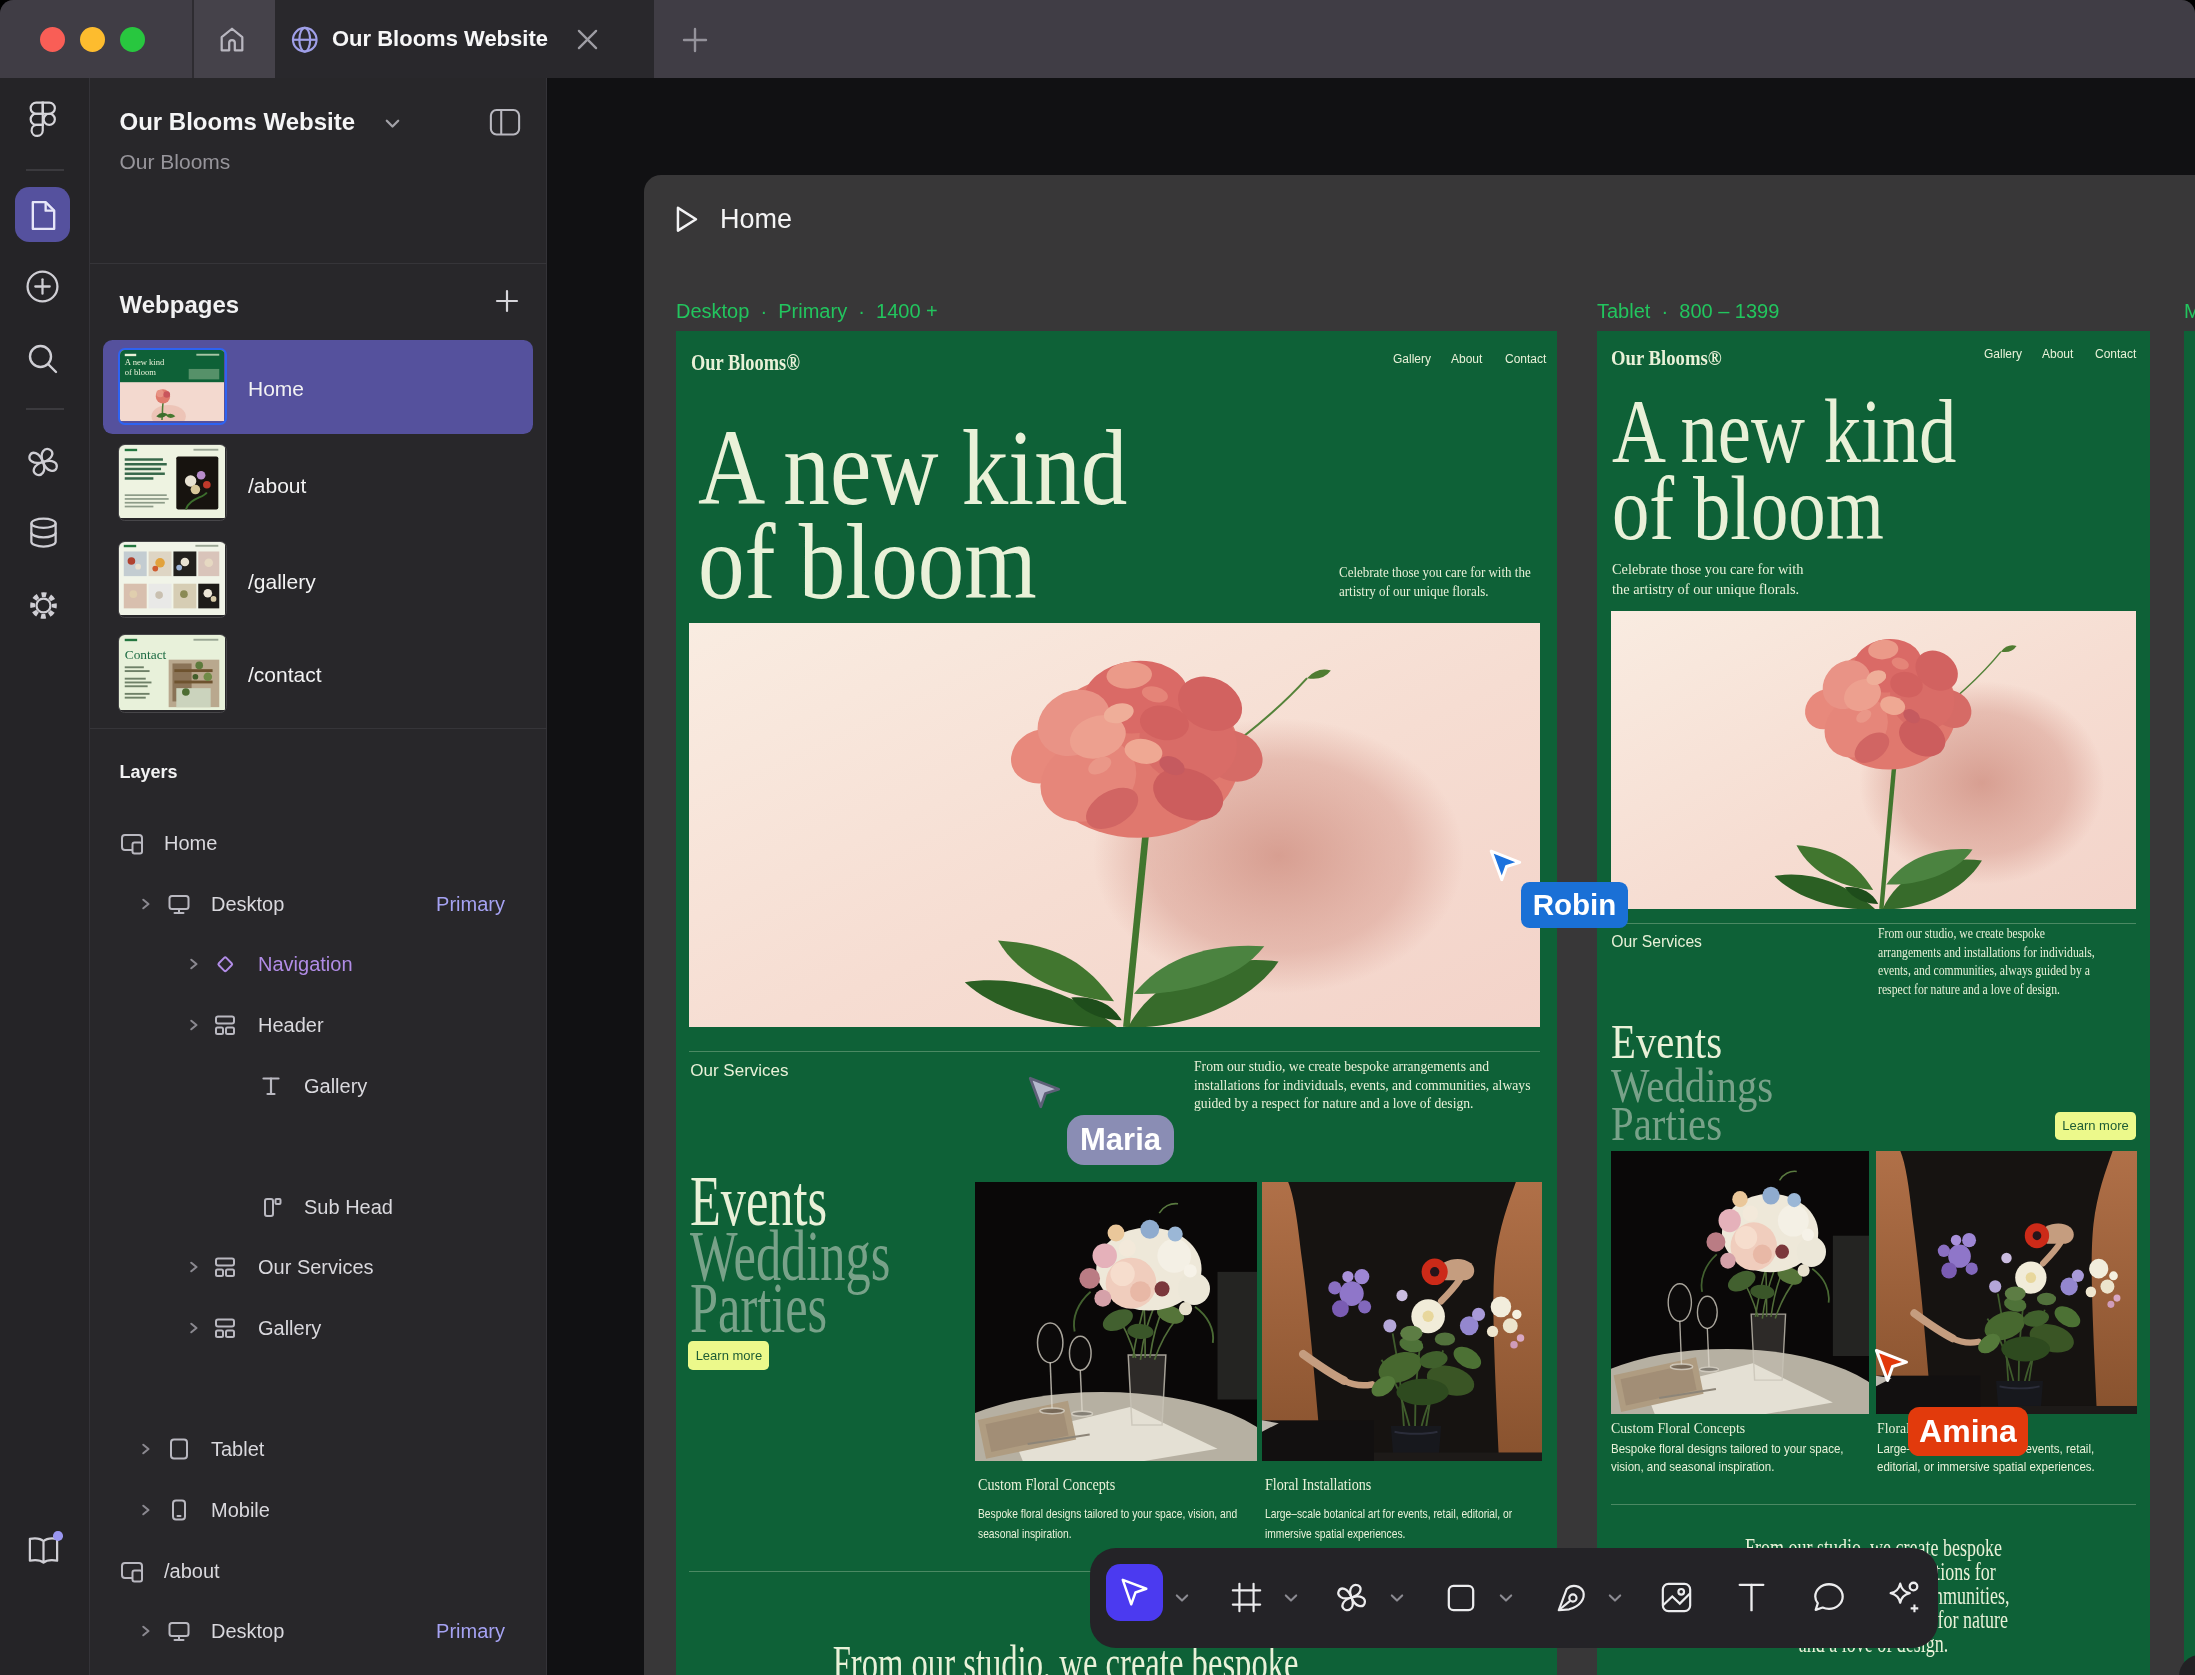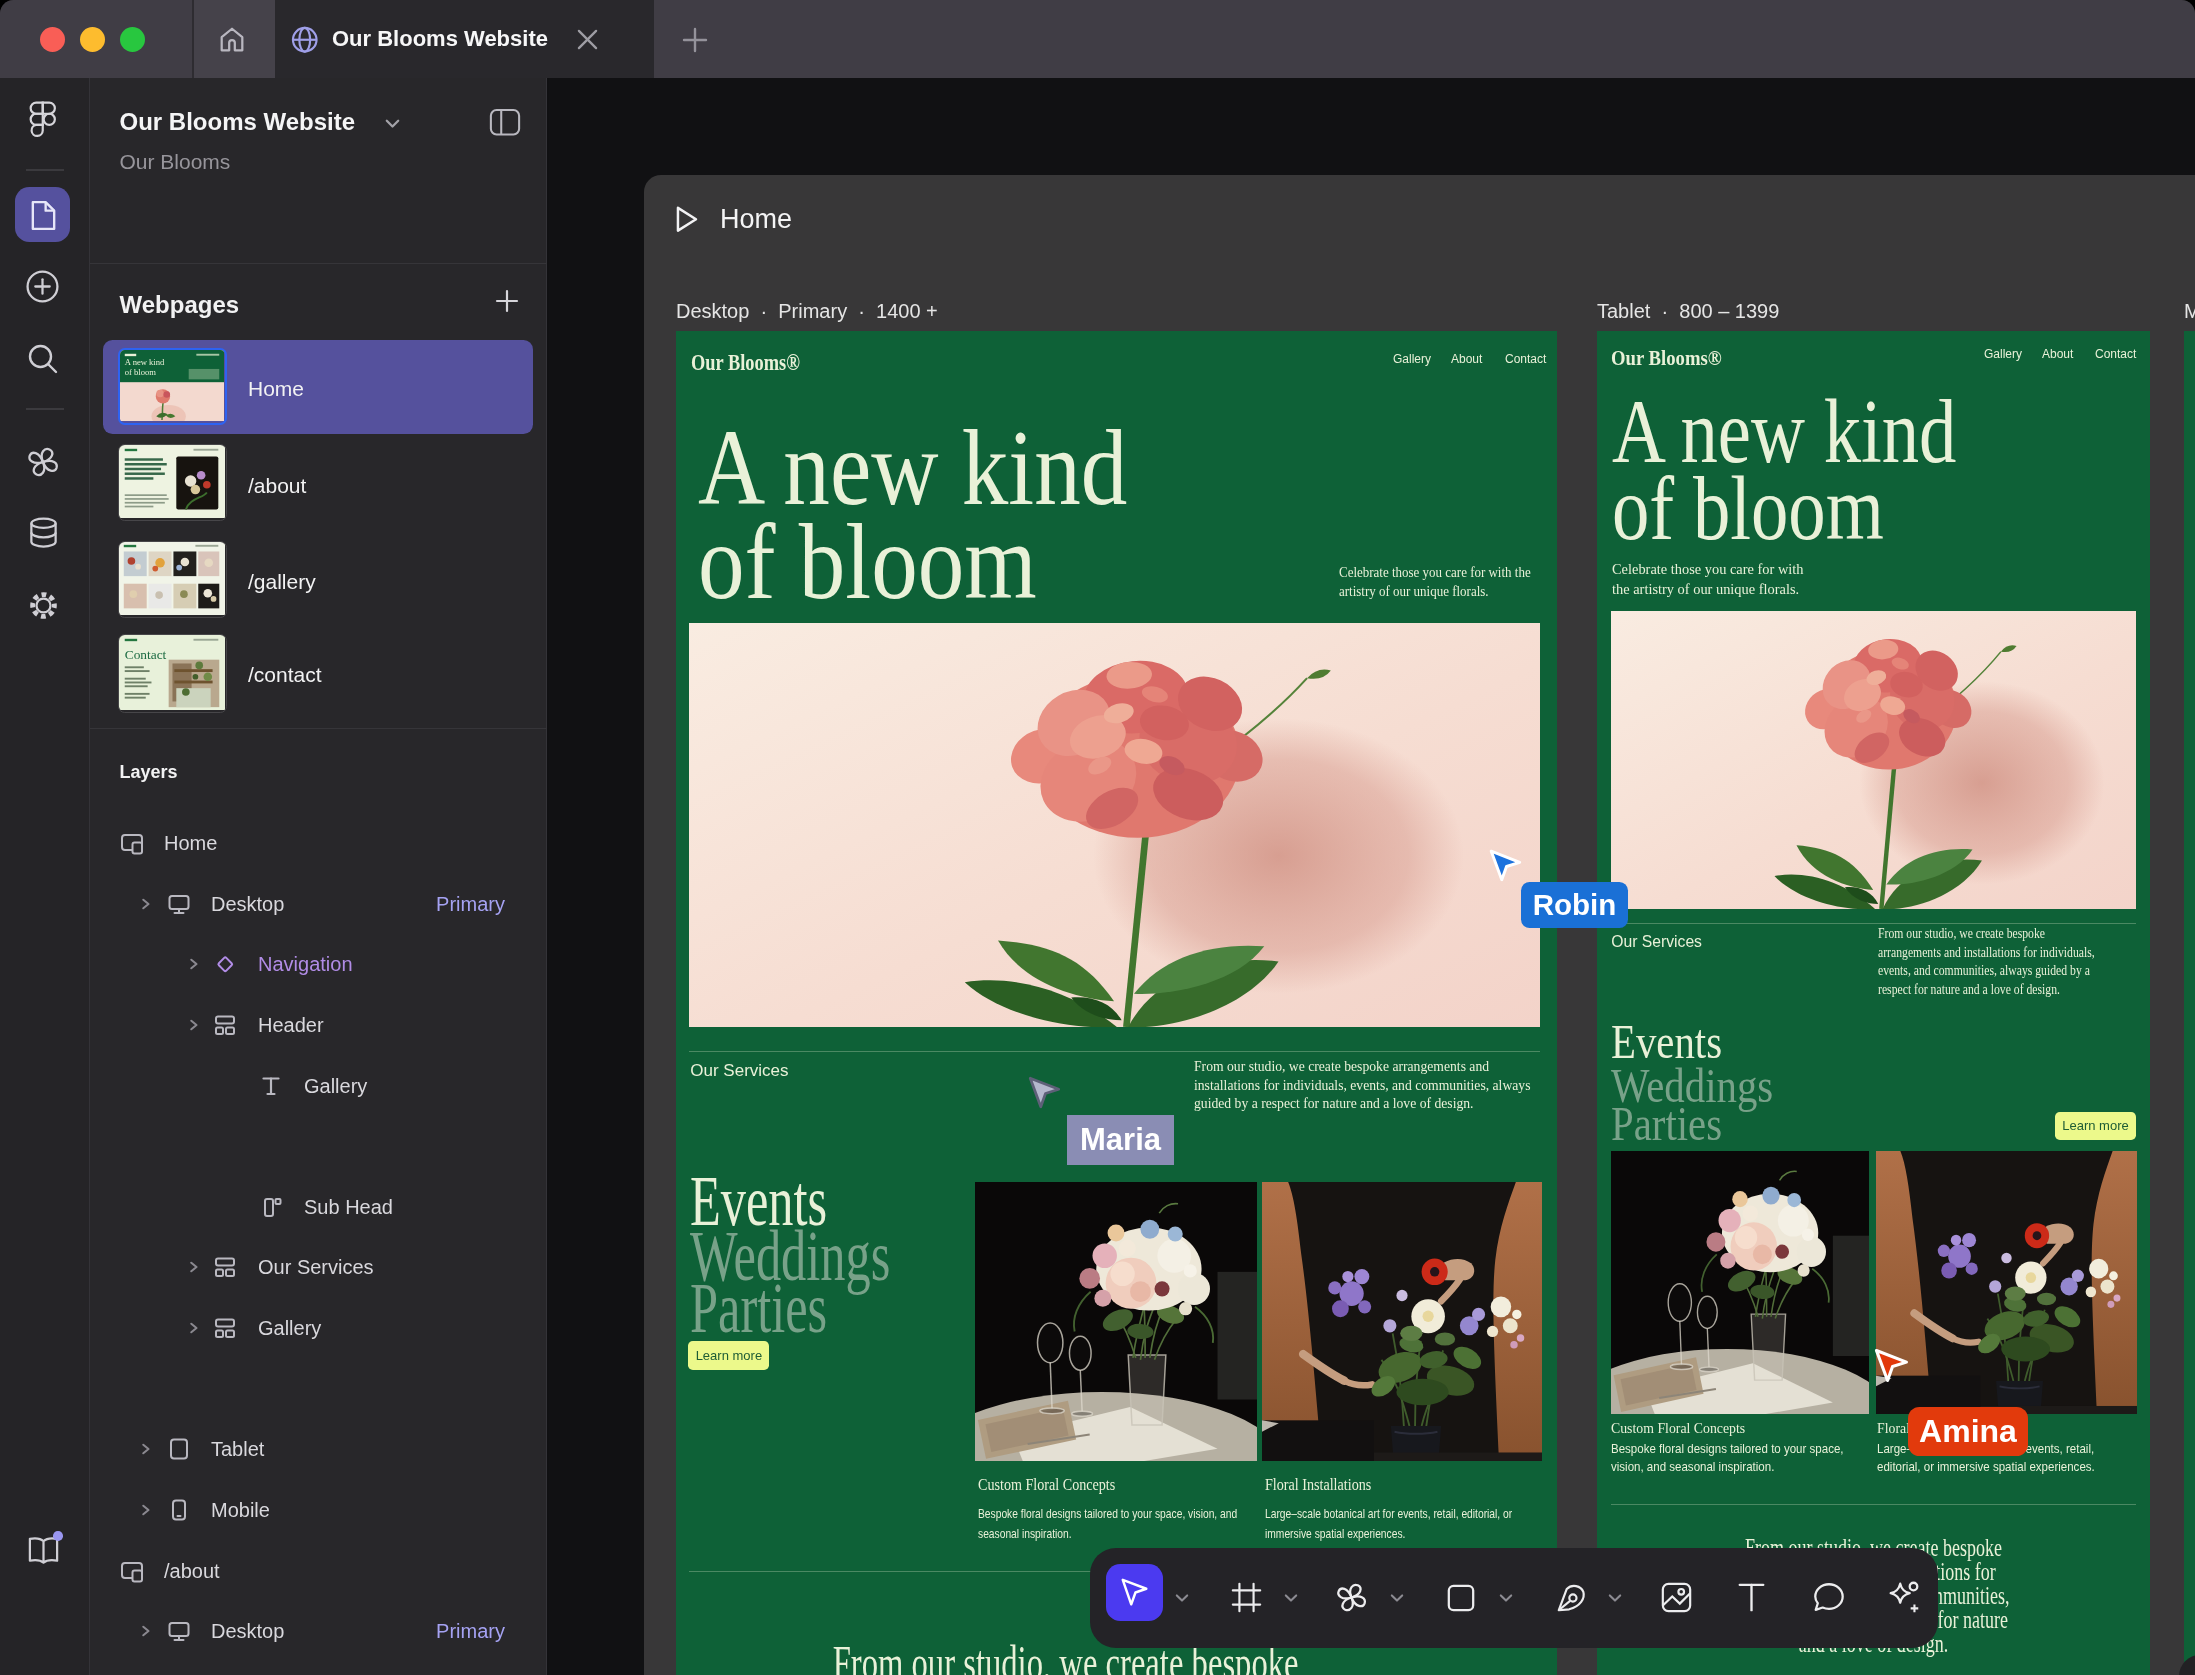--- a/index.html
+++ b/index.html
@@ -19,21 +19,21 @@
 .pdiv{position:absolute;left:0;width:457px;height:1px;background:#363539;}
 .rowlbl{font-size:21px;color:#f2f2f3;}
 .lay{position:absolute;left:0;width:457px;height:59px;}
 .lay .txt{position:absolute;top:50%;transform:translateY(-50%);font-size:20px;color:#d9d8dd;}
 .lay .ic{position:absolute;top:50%;transform:translateY(-50%);}
 .purp{color:#b18ce6 !important;}
 .prim{position:absolute;right:42px;top:50%;transform:translateY(-50%);font-size:20px;color:#a5a2f2;}
 
 #canvas{position:absolute;left:549px;top:78px;width:1646px;height:1598px;background:#111113;}
 #card{position:absolute;left:95px;top:97px;width:1551px;height:1501px;background:#383738;border-top-left-radius:17px;}
-.flabel{position:absolute;font-size:20px;color:#e5e5e5;white-space:nowrap;}
+.flabel{position:absolute;font-size:20px;color:#22c55e;white-space:nowrap;}
 .frame{position:absolute;top:156px;background:#0e6137;overflow:hidden;}
 .cream{color:#e9f1d8;}
 
 #toolbar{position:absolute;left:541px;top:1470px;width:848px;height:100px;background:#242327;border-radius:26px;}
 .chev{position:absolute;top:45px;}
 
 .tag{position:absolute;color:#fff;font-weight:700;display:flex;align-items:center;justify-content:center;}
 </style>
 </head>
 <body>
@@ -192,21 +192,21 @@
       <svg class="abs" style="left:795px;top:30px;" width="38" height="38" viewBox="0 0 40 40" fill="none" stroke="#ececee" stroke-width="2.4" stroke-linejoin="round">
           <path d="M16 6 C17.5 12 20 14.5 26 16 C20 17.5 17.5 20 16 26 C14.5 20 12 17.5 6 16 C12 14.5 14.5 12 16 6 Z"></path>
           <circle cx="30" cy="9" r="4"></circle>
           <path d="M31 28 v8 M27 32 h8" stroke-width="2.2"></path>
         </svg>
     </div>
 
     <svg class="abs" style="left:477px;top:996px;" width="38" height="38" viewBox="0 0 36 36" fill="#b4b7cc" stroke="#5e6078" stroke-width="2.6" stroke-linejoin="round">
         <path d="M4 4 L31 14.5 L18.5 18.5 L14 31 Z"></path>
       </svg>
-    <div class="tag" style="left:518px;top:1037px;width:107px;height:50px;background:#8a8db4;border-radius:0;font-size:31px;">Maria</div>
+    <div class="tag" style="left:518px;top:1037px;width:107px;height:50px;background:#8a8db4;border-radius:17px;font-size:31px;">Maria</div>
     <svg class="abs" style="left:938px;top:769px;" width="38" height="38" viewBox="0 0 36 36" fill="#1d72dd" stroke="#fff" stroke-width="2.8" stroke-linejoin="round">
         <path d="M4 4 L31 14.5 L18.5 18.5 L14 31 Z"></path>
       </svg>
     <div class="tag" style="left:972px;top:804px;width:107px;height:46px;background:#1a70d6;border-radius:8.6px;font-size:29.5px;">Robin</div>
     <svg class="abs" style="left:1323px;top:1268px;" width="40" height="40" viewBox="0 0 36 36" fill="#e2390b" stroke="#fff" stroke-width="2.8" stroke-linejoin="round">
         <path d="M4 4 L31 14.5 L18.5 18.5 L14 31 Z"></path>
       </svg>
     <div class="tag" style="left:1359px;top:1329px;width:120px;height:49px;background:#e23a0c;border-radius:11.4px;font-size:32px;">Amina</div>
   </div>
 

